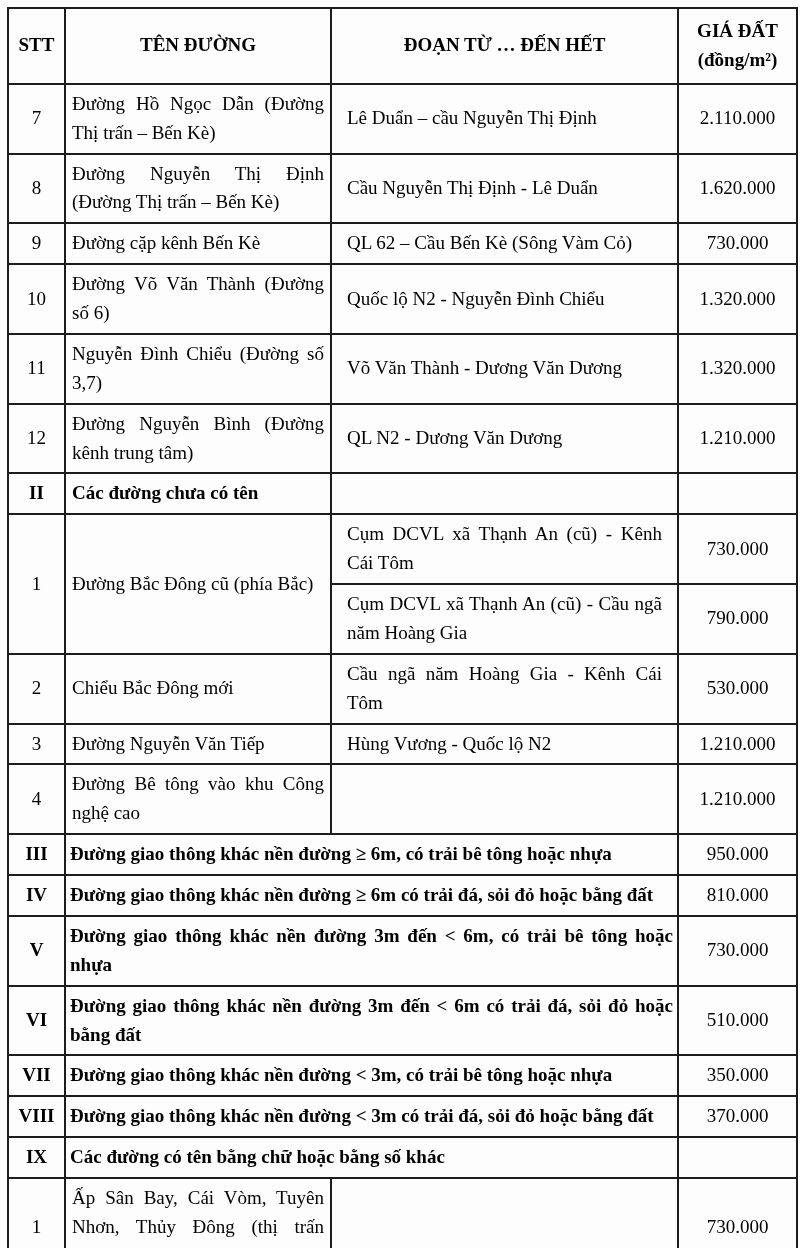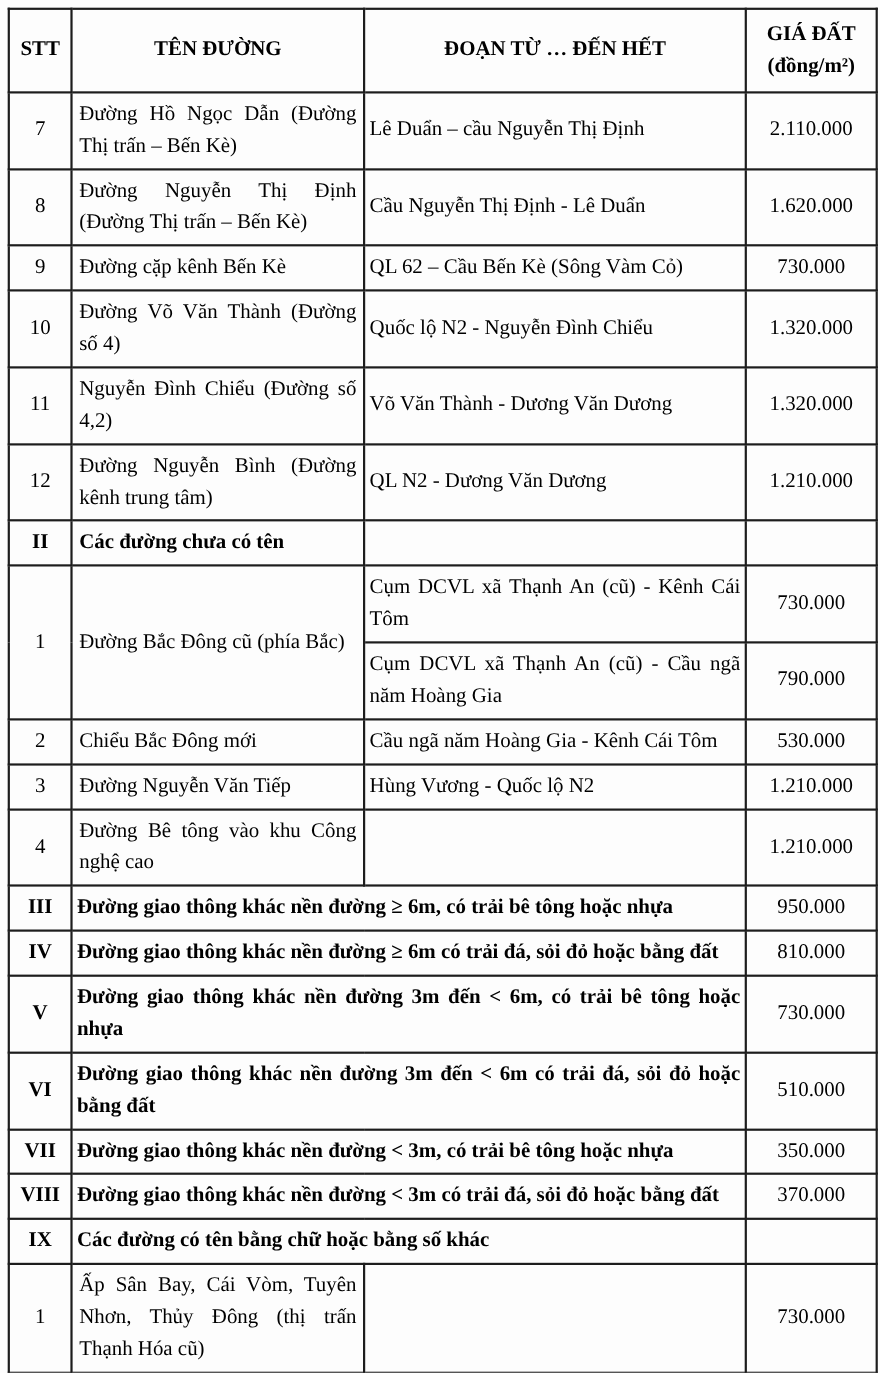--- a/index.html
+++ b/index.html
@@ -36,21 +36,21 @@
   }
   .price-table th{
     text-align:center;
     font-weight:bold;
     padding:8px 3px;
     height:60px;
   }
   .price-table th .sub{display:block;font-weight:bold;}
   td.cell-stt{text-align:center;padding:5px 2px;}
   td.cell-name{text-align:justify;padding:5px 6px;font-family:Liberation Serif, serif;}
-  td.cell-seg{text-align:justify;padding:5px 4px;}
+  td.cell-seg{text-align:justify;padding:5px 15px;}
   td.cell-price{text-align:center;padding:5px 17px;}
   td.cell-span{text-align:justify;font-weight:bold;padding:5px 4px;}
   td.bold{font-weight:bold;}
 </style>
 </head>
 <body>
 
 <div class="page">
   <table class="price-table">
     <colgroup>
@@ -84,27 +84,27 @@
           <td class="cell-price">1.620.000</td>
         </tr>
         <tr>
           <td class="cell-stt">9</td>
           <td class="cell-name">Đường cặp kênh Bến Kè</td>
           <td class="cell-seg">QL 62 – Cầu Bến Kè (Sông Vàm Cỏ)</td>
           <td class="cell-price">730.000</td>
         </tr>
         <tr>
           <td class="cell-stt">10</td>
-          <td class="cell-name">Đường Võ Văn Thành (Đường số 4)</td>
+          <td class="cell-name">Đường Võ Văn Thành (Đường số 6)</td>
           <td class="cell-seg">Quốc lộ N2 - Nguyễn Đình Chiểu</td>
           <td class="cell-price">1.320.000</td>
         </tr>
         <tr>
           <td class="cell-stt">11</td>
-          <td class="cell-name">Nguyễn Đình Chiểu (Đường số 4,2)</td>
+          <td class="cell-name">Nguyễn Đình Chiểu (Đường số 3,7)</td>
           <td class="cell-seg">Võ Văn Thành - Dương Văn Dương</td>
           <td class="cell-price">1.320.000</td>
         </tr>
         <tr>
           <td class="cell-stt">12</td>
           <td class="cell-name">Đường Nguyễn Bình (Đường kênh trung tâm)</td>
           <td class="cell-seg">QL N2 - Dương Văn Dương</td>
           <td class="cell-price">1.210.000</td>
         </tr>
         <tr>

